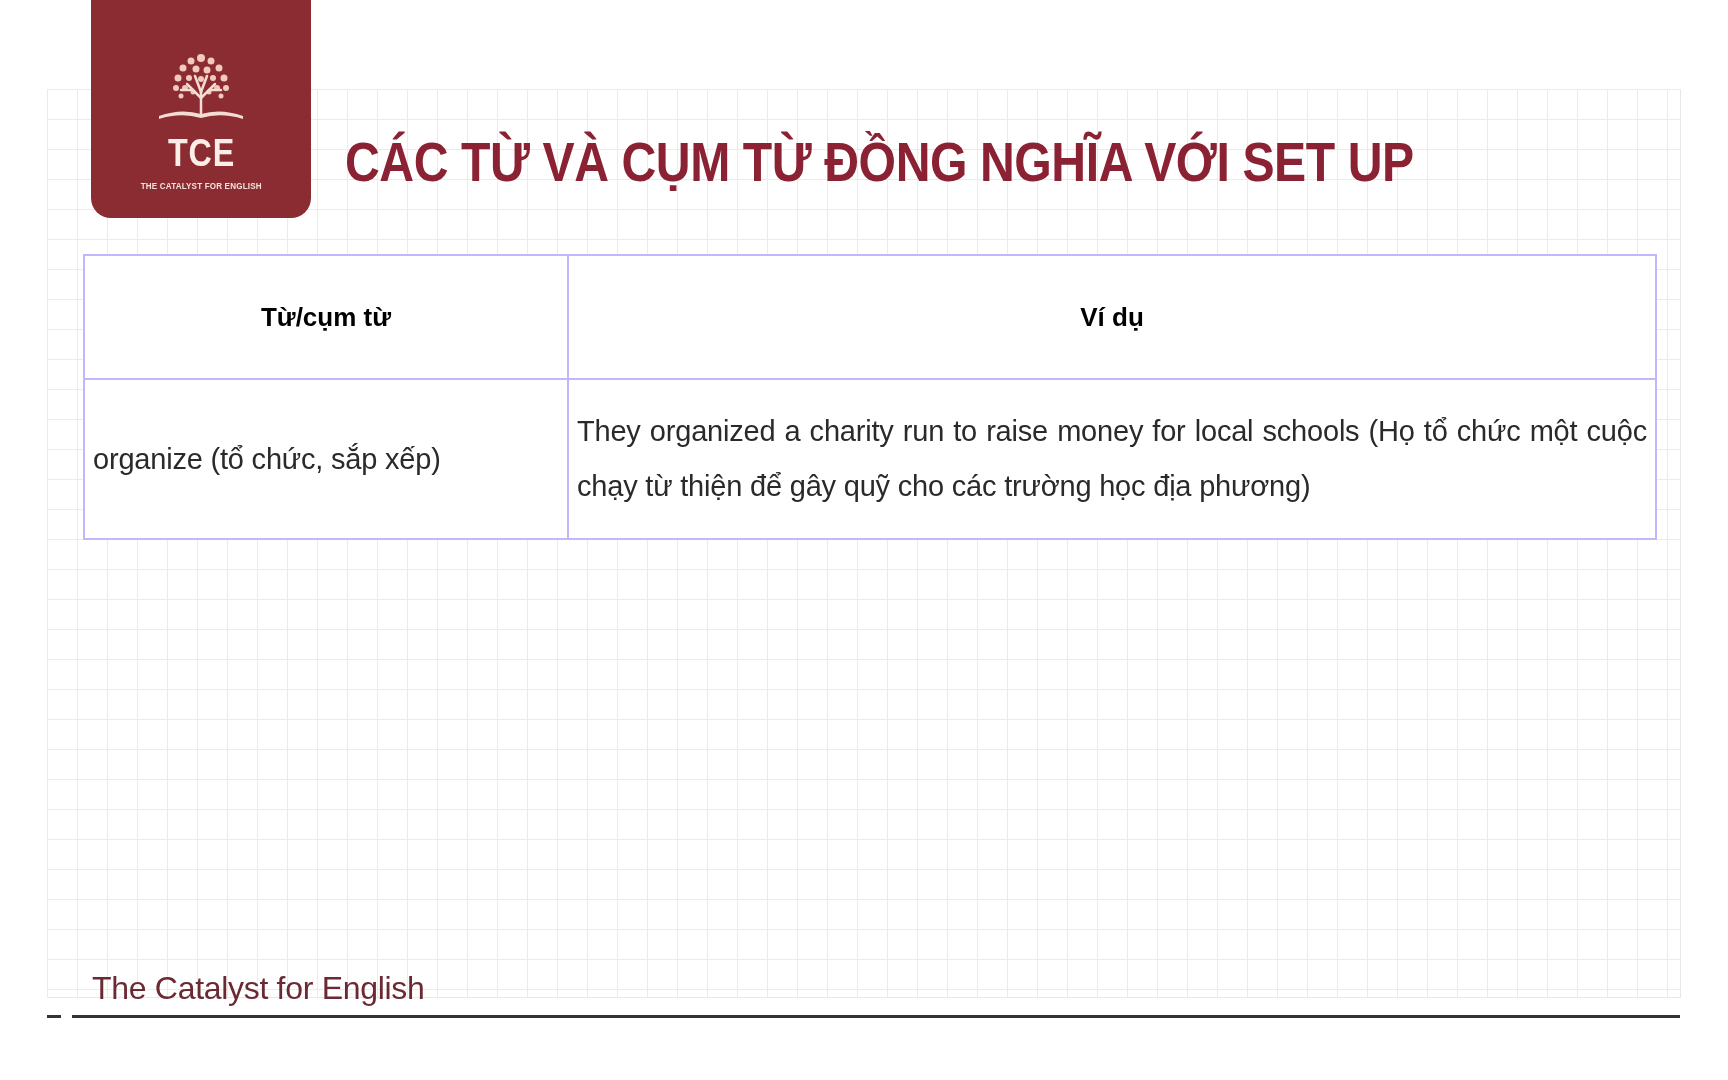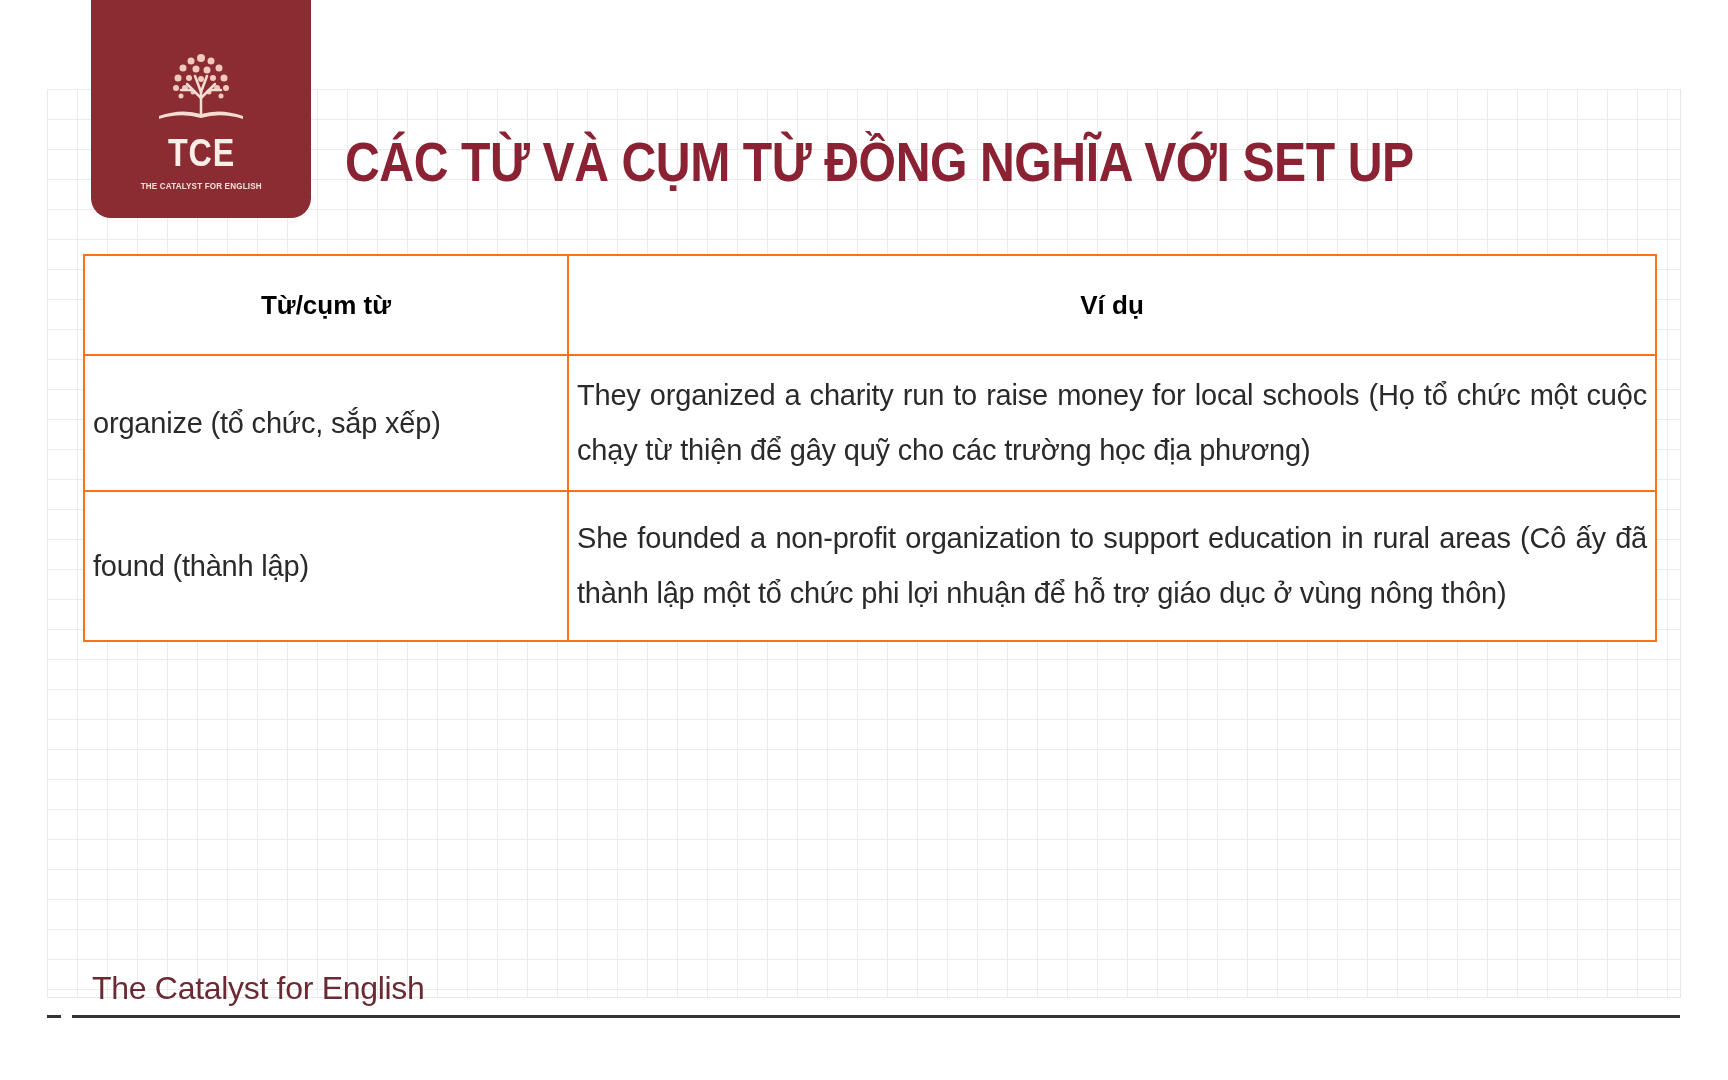--- a/index.html
+++ b/index.html
@@ -41,21 +41,21 @@
     letter-spacing: -0.5px;
   }
   table.syn {
     position: absolute; left: 83px; top: 254px; width: 1572px;
     border-collapse: collapse; background: #ffffff;
     table-layout: fixed;
   }
   table.syn col.c1 { width: 484px; }
   table.syn col.c2 { width: 1088px; }
   table.syn th, table.syn td {
-    border: 2px solid #f97316; padding: 0 8px; vertical-align: middle;
+    border: 2px solid #c4b5fd; padding: 12px 8px; vertical-align: middle;
     color: #1e1e1e;
     margin-top: 38px;
   }
   table.syn th {
     height: 98px; font-weight: bold; font-size: 26px; text-align: center;
     color: #000;
   }
   table.syn td {
     font-size: 29px; font-weight: normal; line-height: 55px;
     font-family: "Liberation Sans", "DejaVu Sans", sans-serif;
@@ -132,22 +132,18 @@
     <tr>
       <th>Từ/cụm từ</th>
       <th>Ví dụ</th>
     </tr>
   </thead>
   <tbody>
     <tr class="r3">
       <td>organize (tổ chức, sắp xếp)</td>
       <td class="ex">They organized a charity run to raise money for local schools (Họ tổ chức một cuộc chạy từ thiện để gây quỹ cho các trường học địa phương)</td>
     </tr>
-    <tr class="r4">
-      <td>found (thành lập)</td>
-      <td class="ex">She founded a non-profit organization to support education in rural areas (Cô ấy đã thành lập một tổ chức phi lợi nhuận để hỗ trợ giáo dục ở vùng nông thôn)</td>
-    </tr>
   </tbody>
 </table>
 
 <div class="footer-text">The Catalyst for English</div>
 <div class="rule-dash"></div>
 <div class="rule-line"></div>
 
 </body></html>

